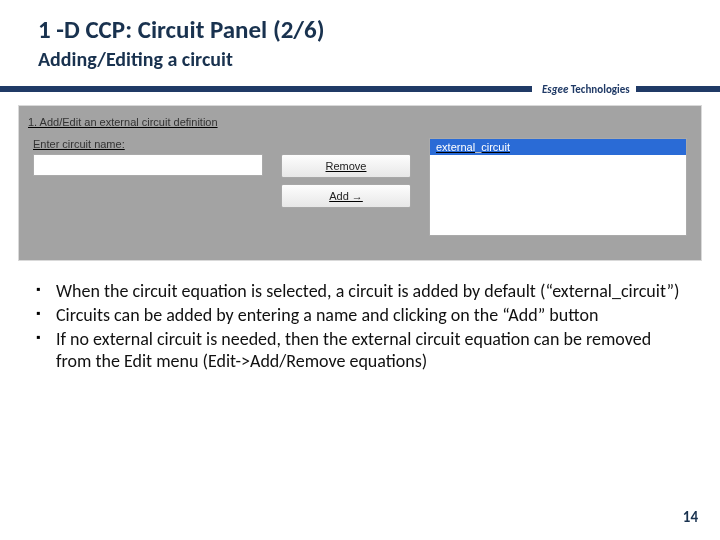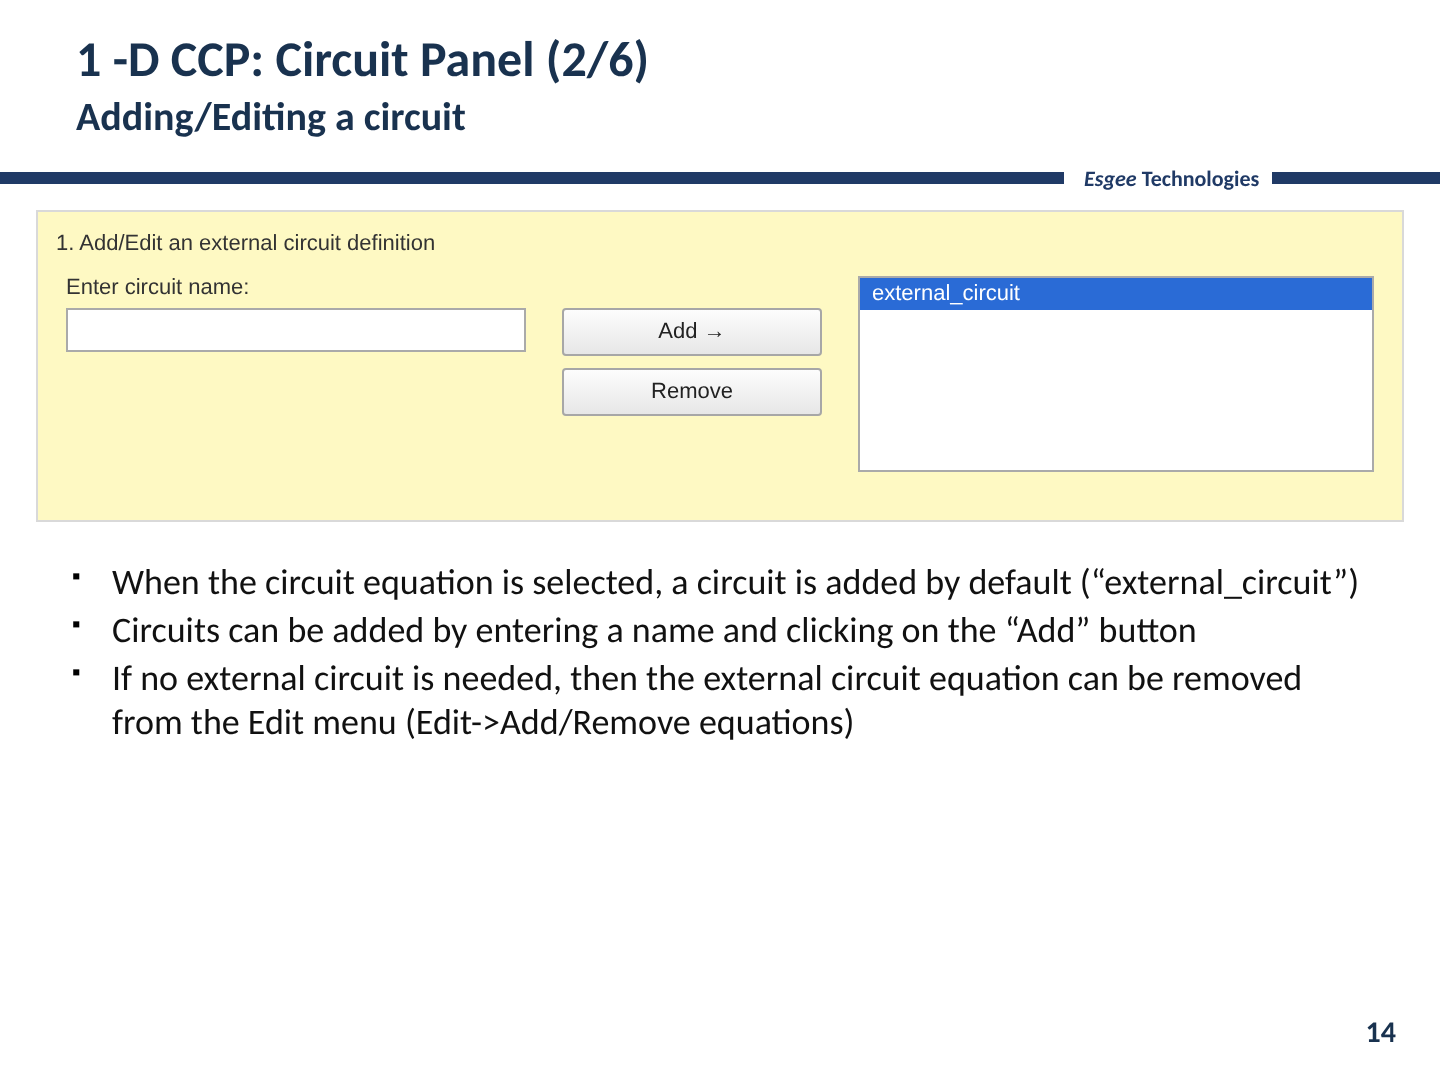--- a/index.html
+++ b/index.html
@@ -45,23 +45,24 @@
   .rule-right {
     height: 6px;
     background: #203a66;
     flex: 1;
   }
   .panel-wrap {
     margin: 6px 18px 0 18px;
   }
   .group {
     border: 1px solid #d9d9d9;
-    background: #fef9c3;
+    background: #a3a3a3;
     padding: 10px 14px 24px 14px;
     font-family: "Segoe UI", Tahoma, sans-serif;
+    text-decoration: underline;
   }
   .group-caption {
     font-size: 11px;
     color: #333;
     margin-bottom: 10px;
     margin-left: -5px;
   }
   .form-row {
     display: flex;
     gap: 18px;
@@ -149,22 +150,22 @@
 
 <div class="panel-wrap">
   <div class="group">
     <div class="group-caption">1. Add/Edit an external circuit definition</div>
     <div class="form-row">
       <div class="col-left">
         <div class="flabel">Enter circuit name:</div>
         <input class="txt" type="text" value="" style="">
       </div>
       <div class="col-mid">
+        <button class="btn">Remove</button>
         <button class="btn">Add →</button>
-        <button class="btn">Remove</button>
       </div>
       <div class="col-right">
         <div class="listbox">
           <div class="list-item">external_circuit</div>
         </div>
       </div>
     </div>
   </div>
 </div>
 

